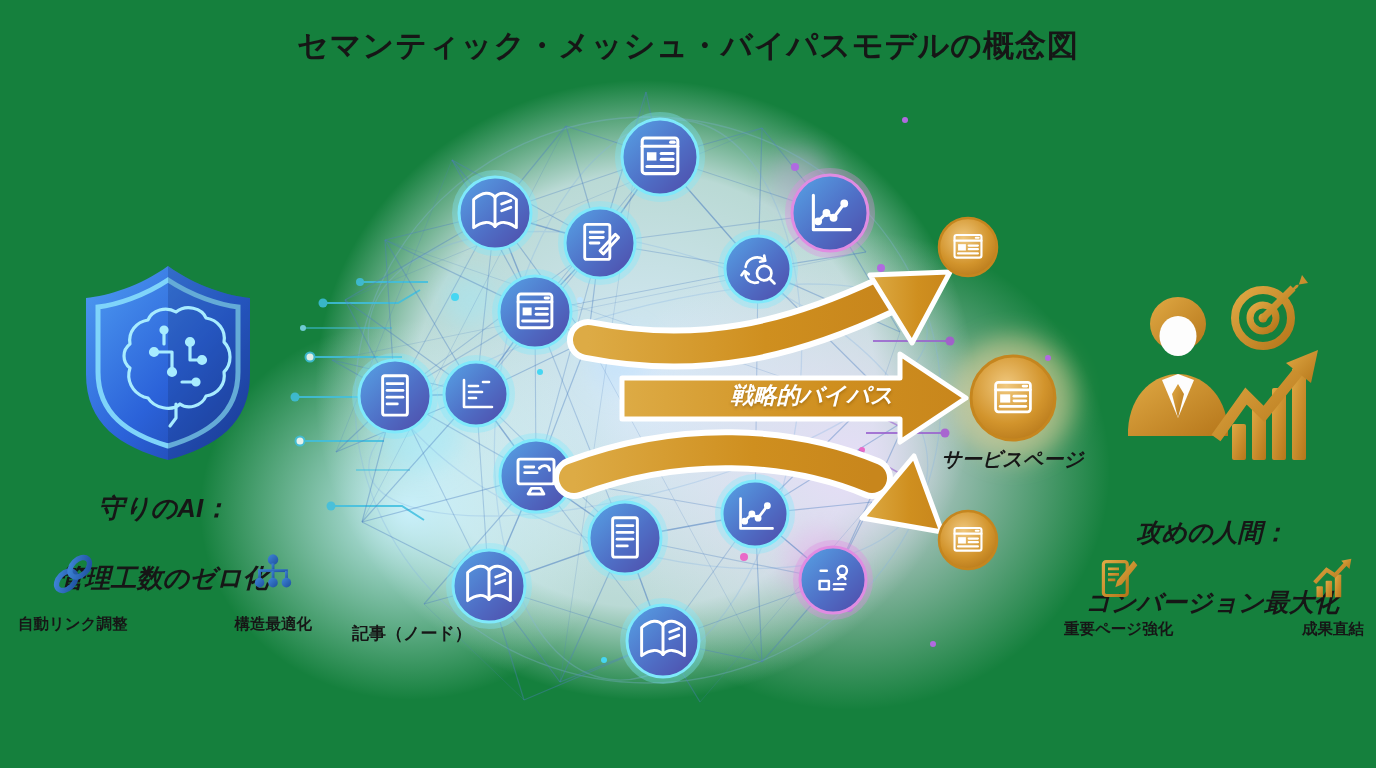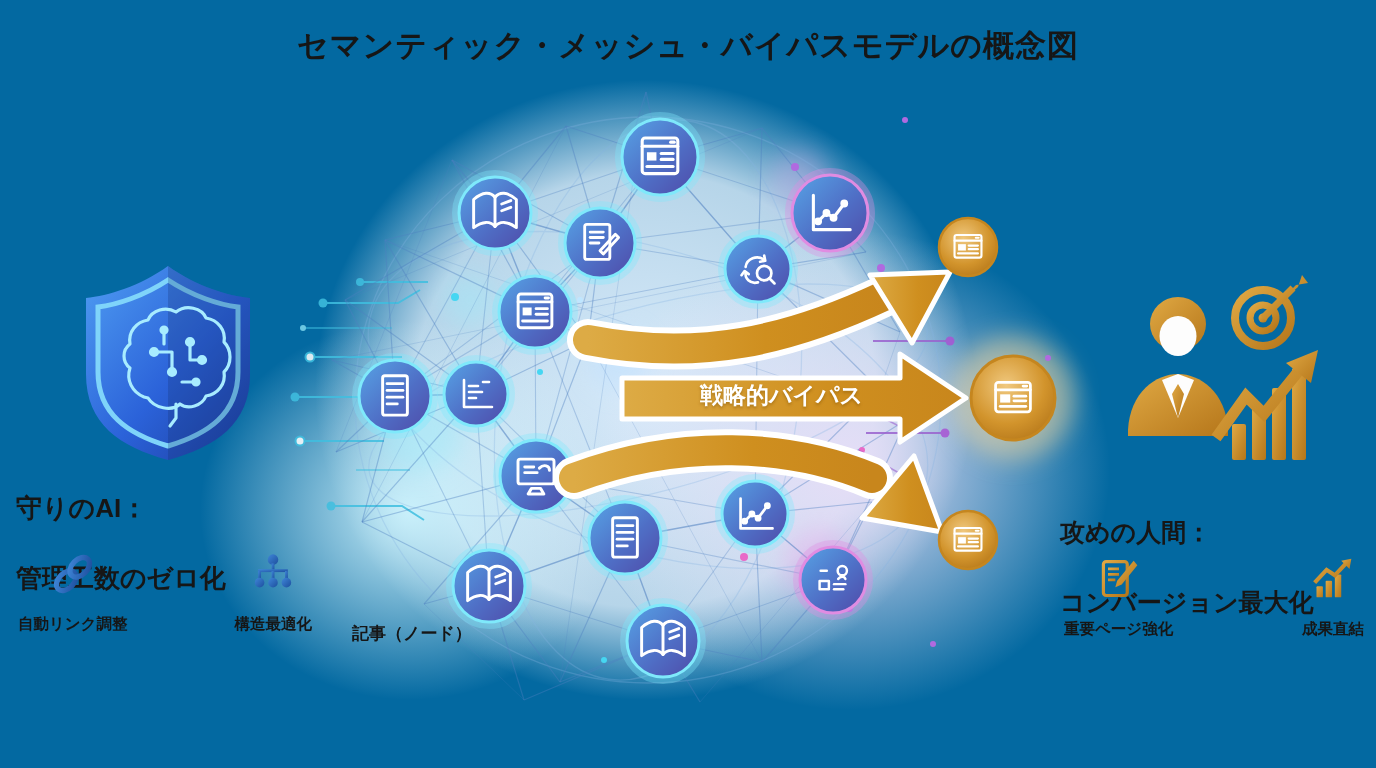--- a/index.html
+++ b/index.html
@@ -1,22 +1,22 @@
 <!DOCTYPE html>
 <html><head>
 <meta charset="utf-8">
 <style>
   html,body{margin:0;padding:0;background:#ffffff;}
   #stage{
-    position:relative;width:1376px;height:768px;overflow:hidden;background:#0369a1;
+    position:relative;width:1376px;height:768px;overflow:hidden;background:#15803d;
     font-family:"Liberation Sans","DejaVu Sans",sans-serif;color:#161616;
   }
   #scene{position:absolute;left:0;top:0;}
   .txt{position:absolute;font-weight:800;line-height:1.3;white-space:pre-line;}
-  .center{}
+  .center{text-align:center;font-style:italic;}
   #title{left:0;top:26px;width:100%;font-size:31px;letter-spacing:1px;text-align:center;}
   #left-heading{left:16px;top:456px;width:295px;font-size:26px;line-height:1.35;}
   #right-heading{left:1060px;top:480px;width:304px;font-size:25px;line-height:1.4;}
   #bypass-label{left:700px;top:381px;width:224px;font-size:23px;color:#fff;
     text-shadow:0 2px 3px rgba(120,75,0,.45);}
   #service-label{left:920px;top:446px;width:185px;font-size:20px;}
   #articles-caption{left:352px;top:623px;width:170px;font-size:17px;}
   #bottom-caption{left:424px;top:691px;width:536px;font-size:23px;}
   .feature-row{position:absolute;display:flex;justify-content:space-between;align-items:flex-start;}
   #left-features{left:18px;top:551px;width:294px;}
@@ -495,20 +495,21 @@
     <span>守りのAI：</span><br>
     <span>管理工数のゼロ化</span>
   </div>
 
   <div id="right-heading" class="txt center">
     <span>攻めの人間：</span><br>
     <span>コンバージョン最大化</span>
   </div>
 
   <div id="bypass-label" class="txt center">戦略的バイパス</div>
+  <div id="service-label" class="txt center">サービスページ</div>
   <div id="articles-caption" class="txt">記事（ノード）</div>
 
   <div id="left-features" class="feature-row">
     <div class="feature">
       <svg width="46" height="46" viewBox="0 0 48 48">
         <g fill="none" stroke="url(#blueIconG)" stroke-width="5.5">
           <ellipse cx="17" cy="31" rx="12" ry="8" transform="rotate(-45 17 31)"></ellipse>
           <ellipse cx="31" cy="17" rx="12" ry="8" transform="rotate(-45 31 17)"></ellipse>
         </g>
       </svg>

